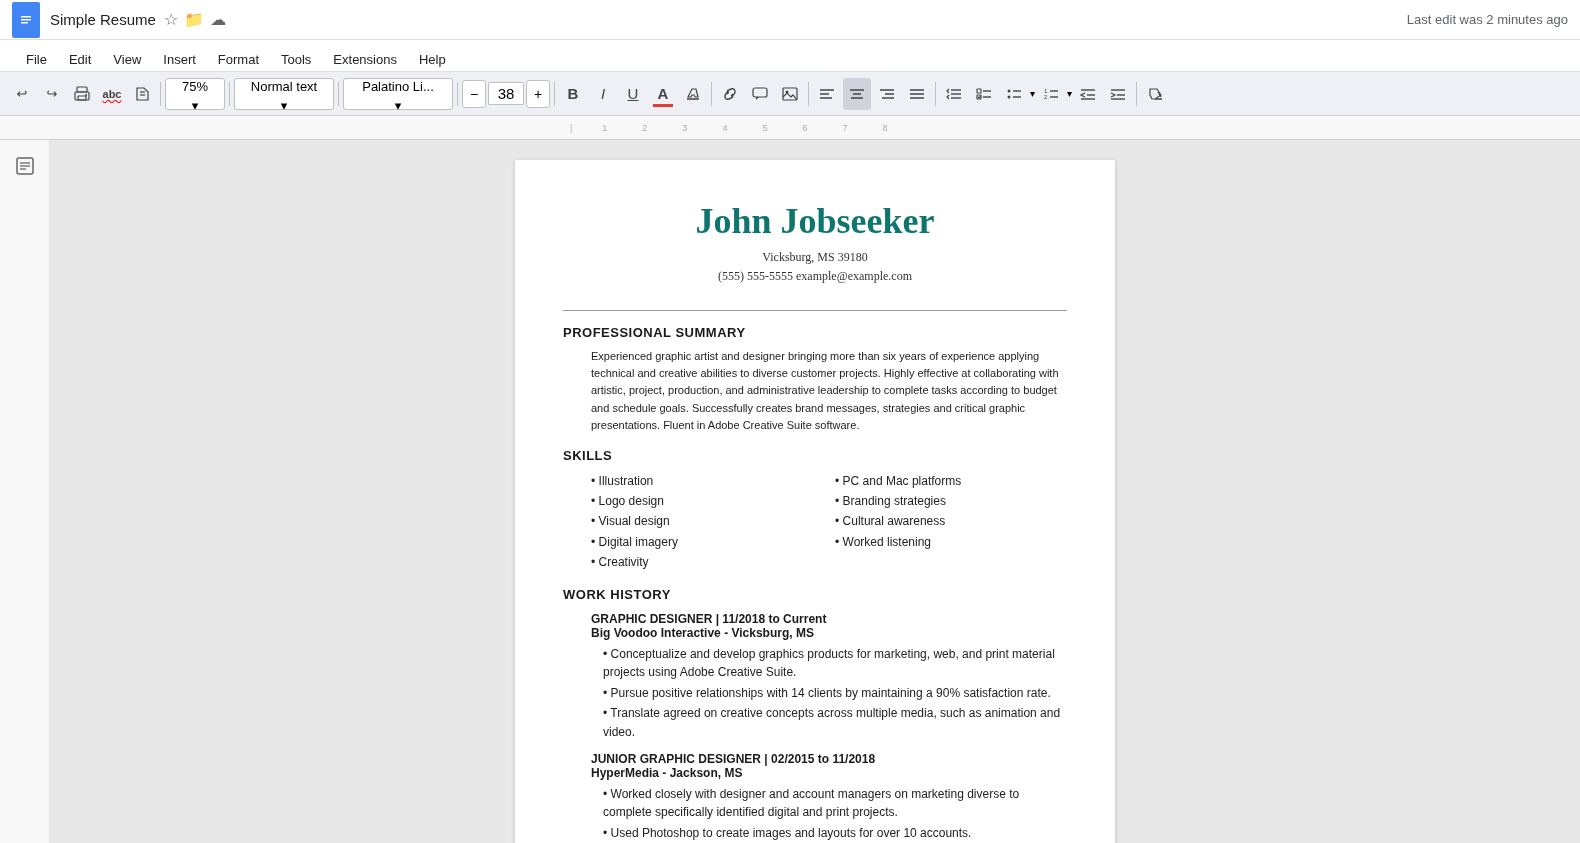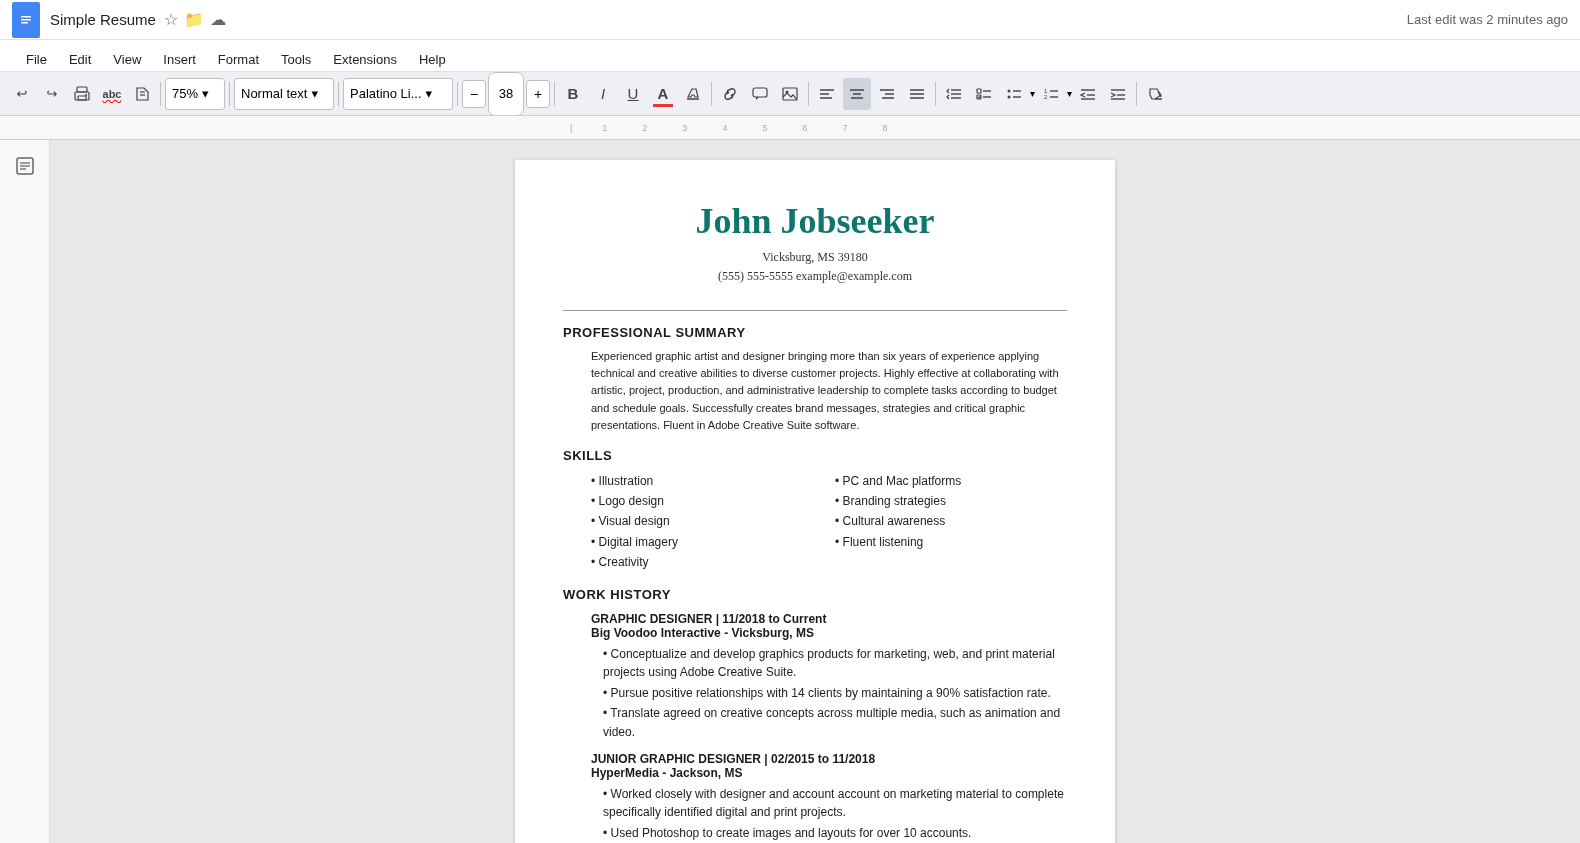--- a/index.html
+++ b/index.html
@@ -40,27 +40,27 @@
     .tb-btn {
       display: flex; align-items: center; justify-content: center;
       height: 32px; min-width: 28px; padding: 0 4px; cursor: pointer;
       border-radius: 3px; font-size: 13px; color: #444; background: transparent;
       border: none; white-space: nowrap;
     }
     .tb-separator { width: 1px; background: #c0c0c0; height: 24px; margin: 0 2px; }
     .tb-dropdown {
       display: flex; align-items: center; height: 32px; padding: 0 6px;
       background: #fff; border: 1px solid #c0c0c0; border-radius: 3px;
-      cursor: pointer; font-size: 13px; gap: 4px;
+      cursor: pointer; font-size: 13px; gap: 4px; flex-direction: column;
     }
     .tb-zoom { width: 60px; }
     .tb-style { width: 100px; }
     .tb-font { width: 110px; }
     .tb-size { display: flex; align-items: center; gap: 2px; }
-    .tb-size input { width: 36px; text-align: center; border: 1px solid #c0c0c0; height: 44px; border-radius: 7px; font-size: 13px; }
+    .tb-size input { width: 36px; text-align: center; border: 1px solid #c0c0c0; height: 23px; border-radius: 1px; font-size: 15px; }
     .tb-size .sz-btn { cursor: pointer; width: 24px; height: 28px; border: 1px solid #c0c0c0; background: #fff; border-radius: 3px; display:flex; align-items:center; justify-content:center; font-size:14px; }
 
     
     #ruler {
       height: 24px; background: #f8f8f8; border-bottom: 1px solid #d0d0d0;
       display: flex; align-items: center; padding-left: 570px;
       font-size: 10px; color: #999; overflow: hidden;
     }
 
     
@@ -348,37 +348,37 @@
           <div class="skill-item">Illustration</div>
           <div class="skill-item">Logo design</div>
           <div class="skill-item">Visual design</div>
           <div class="skill-item">Digital imagery</div>
           <div class="skill-item">Creativity</div>
         </div>
         <div class="skills-col">
           <div class="skill-item">PC and Mac platforms</div>
           <div class="skill-item">Branding strategies</div>
           <div class="skill-item">Cultural awareness</div>
-          <div class="skill-item">Fluent listening</div>
+          <div class="skill-item">Worked listening</div>
         </div>
       </div>
 
       <div class="section-title">WORK HISTORY</div>
 
       <div style="padding-left: 28px;">
         <div class="job-title-line">GRAPHIC DESIGNER | 11/2018 to Current</div>
         <div class="job-company">Big Voodoo Interactive - Vicksburg, MS</div>
         <div class="bullet-item">Conceptualize and develop graphics products for marketing, web, and print material projects using Adobe Creative Suite.</div>
         <div class="bullet-item">Pursue positive relationships with 14 clients by maintaining a 90% satisfaction rate.</div>
         <div class="bullet-item">Translate agreed on creative concepts across multiple media, such as animation and video.</div>
       </div>
 
       <div style="padding-left: 28px; margin-top: 6px;">
         <div class="job-title-line">JUNIOR GRAPHIC DESIGNER | 02/2015 to 11/2018</div>
         <div class="job-company">HyperMedia - Jackson, MS</div>
-        <div class="bullet-item">Worked closely with designer and account account on marketing material to complete specifically identified digital and print projects.</div>
+        <div class="bullet-item">Worked closely with designer and account managers on marketing diverse to complete specifically identified digital and print projects.</div>
         <div class="bullet-item">Used Photoshop to create images and layouts for over 10 accounts.</div>
 
       </div>
 
     </div>
   </div>
 </div>
 
 </body></html>

